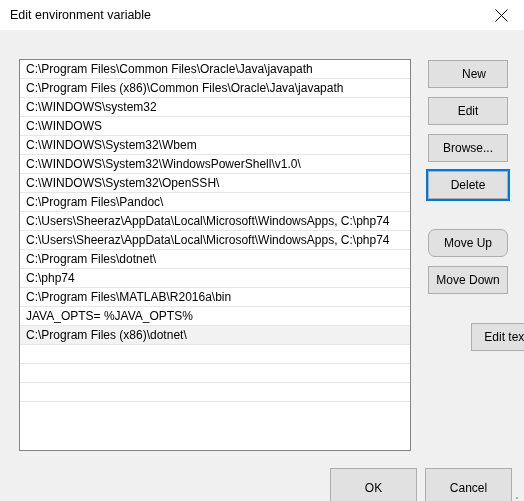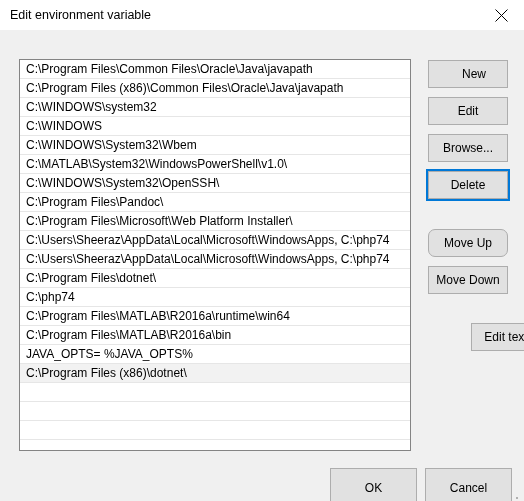--- a/index.html
+++ b/index.html
@@ -159,29 +159,27 @@
 </div>
 
 <div id="dialog-body">
 
   <div id="path-listbox">
       <div class="path-row">C:\Program Files\Common Files\Oracle\Java\javapath</div>
       <div class="path-row">C:\Program Files (x86)\Common Files\Oracle\Java\javapath</div>
       <div class="path-row">C:\WINDOWS\system32</div>
       <div class="path-row">C:\WINDOWS</div>
       <div class="path-row">C:\WINDOWS\System32\Wbem</div>
-      <div class="path-row">C:\MATLAB\System32\WindowsPowerShell\v1.0\</div>
+      <div class="path-row">C:\WINDOWS\System32\WindowsPowerShell\v1.0\</div>
       <div class="path-row">C:\WINDOWS\System32\OpenSSH\</div>
       <div class="path-row">C:\Program Files\Pandoc\</div>
-      <div class="path-row">C:\Program Files\Microsoft\Web Platform Installer\</div>
       <div class="path-row">C:\Users\Sheeraz\AppData\Local\Microsoft\WindowsApps, C:\php74</div>
       <div class="path-row">C:\Users\Sheeraz\AppData\Local\Microsoft\WindowsApps, C:\php74</div>
       <div class="path-row">C:\Program Files\dotnet\</div>
       <div class="path-row">C:\php74</div>
-      <div class="path-row">C:\Program Files\MATLAB\R2016a\runtime\win64</div>
       <div class="path-row">C:\Program Files\MATLAB\R2016a\bin</div>
       <div class="path-row">JAVA_OPTS= %JAVA_OPTS%</div>
       <div class="path-row highlighted">C:\Program Files (x86)\dotnet\</div>
       <div class="path-row empty">&nbsp;</div>
       <div class="path-row empty">&nbsp;</div>
       <div class="path-row empty">&nbsp;</div>
     </div>
 
   <button class="btn side-btn" id="btn-new">New</button>
   <button class="btn side-btn" id="btn-edit">Edit</button>

